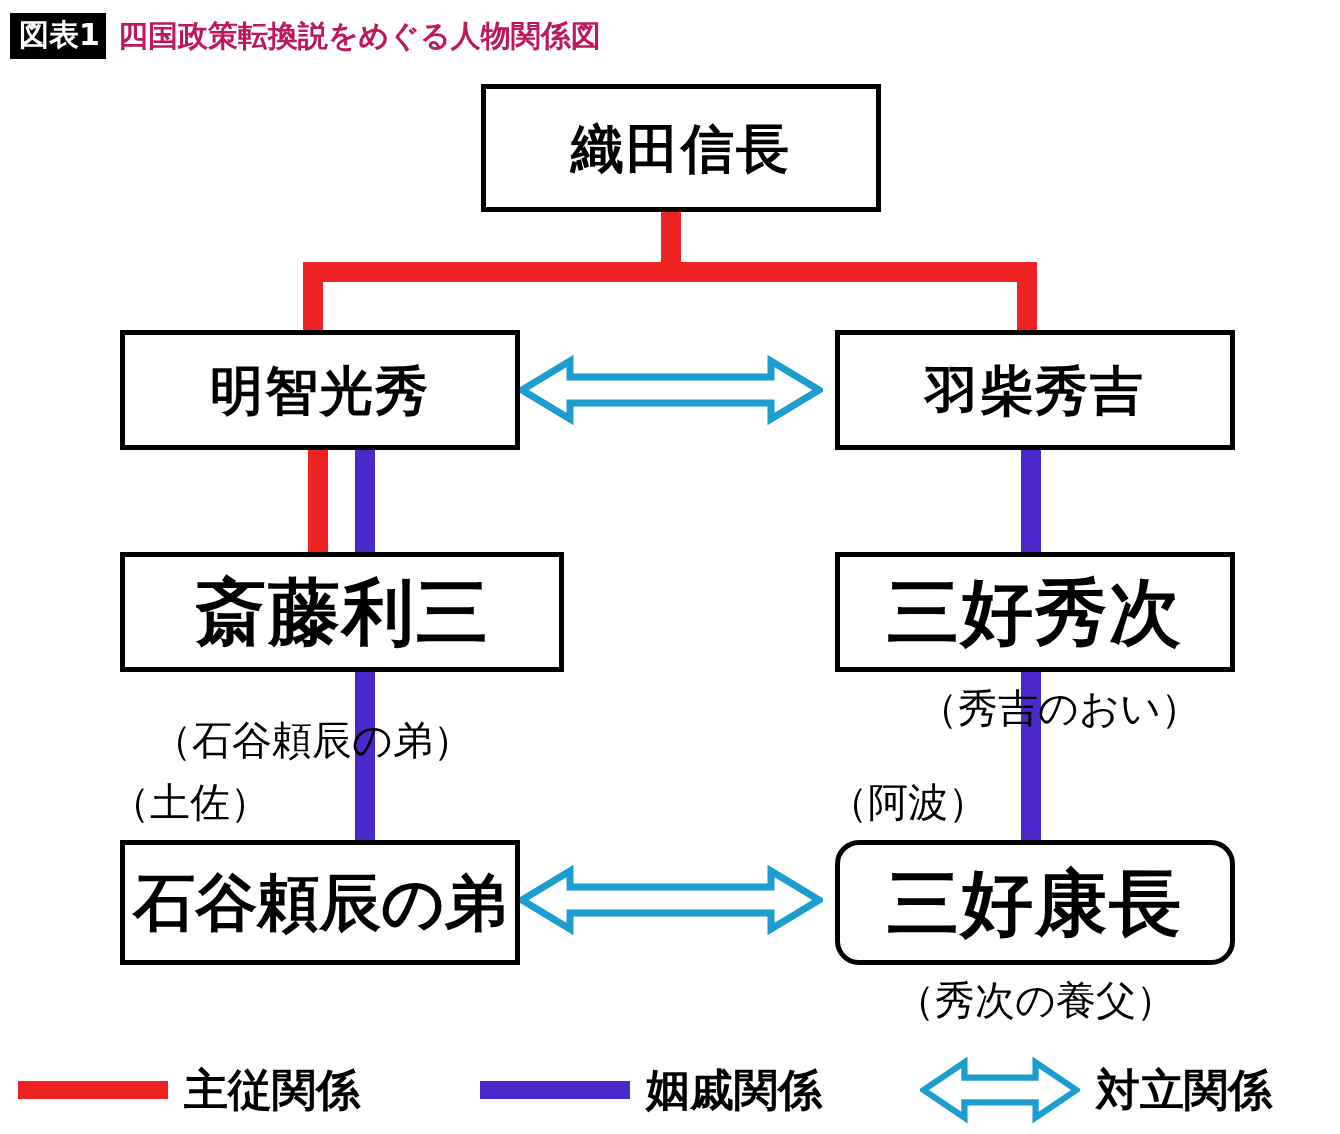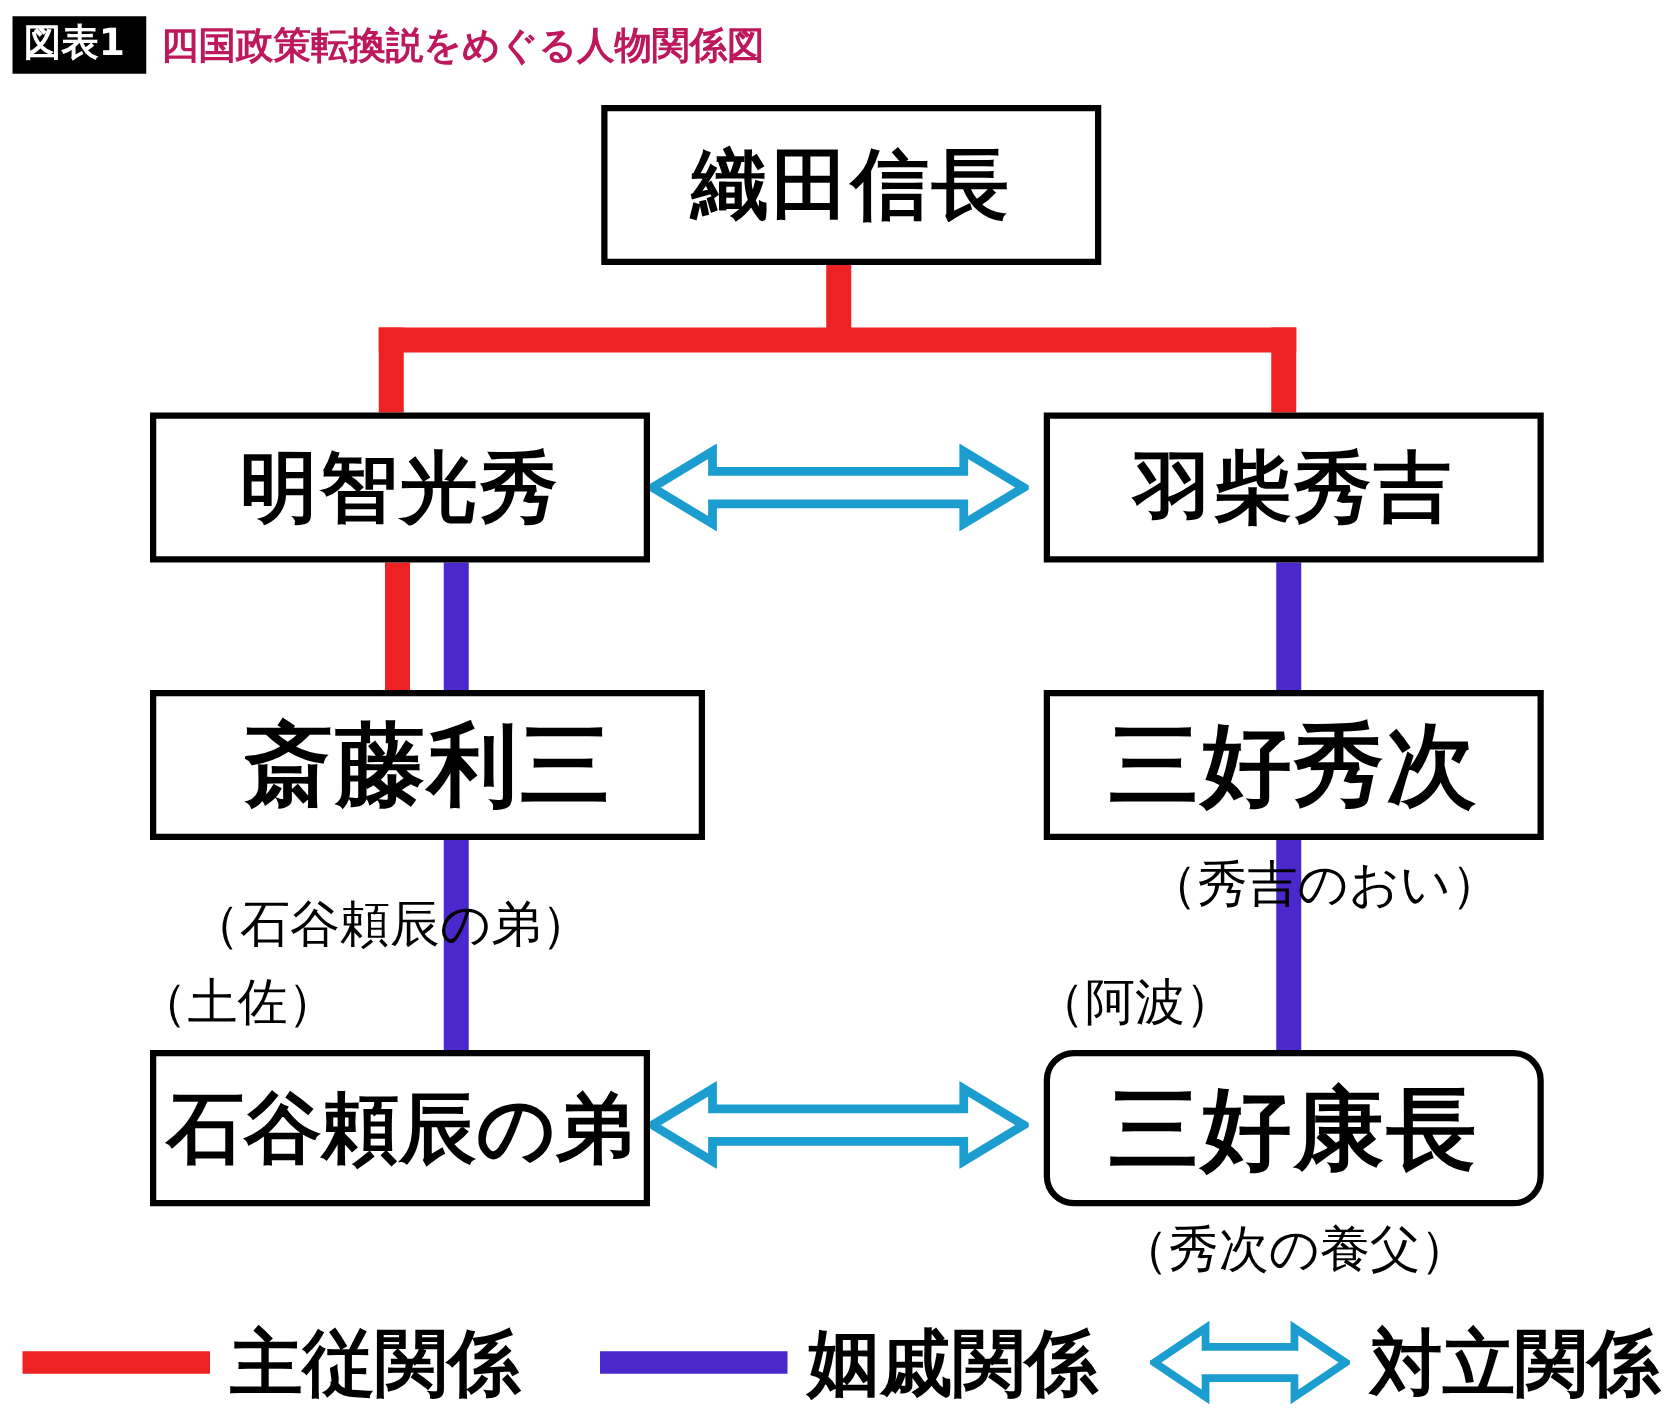--- a/index.html
+++ b/index.html
@@ -27,21 +27,21 @@
     display: flex;
     align-items: center;
     height: 44px;
   }
   .title-badge {
     background: #000000;
     color: #ffffff;
     font-weight: bold;
     font-size: 30px;
     line-height: 1;
-    padding: 7px 17px 9px 9px;
+    padding: 7px 6px 9px 9px;
     letter-spacing: 0px;
     font-family: "DejaVu Sans", "Liberation Sans", sans-serif;
   }
   .title-text {
     margin-left: 12px;
     font-size: 30px;
     font-weight: bold;
     color: #be185d;
     white-space: nowrap;
     font-family: "DejaVu Sans", "Liberation Sans", sans-serif;
@@ -67,21 +67,21 @@
     justify-content: center;
     z-index: 5;
   }
   .node-label {
     font-family: "DejaVu Serif", "Liberation Serif", serif;
     font-weight: bold;
     color: #000000;
     white-space: nowrap;
     line-height: 1;
   }
-  .n-size-a .node-label { font-size: 62px; letter-spacing: 2px; }
+  .n-size-a .node-label { font-size: 53px; letter-spacing: 2px; }
   .n-size-b .node-label { font-size: 72px; letter-spacing: 2px; }
   .n-size-c .node-label { font-size: 62px; letter-spacing: 0px; }
 
   
   .caption {
     position: absolute;
     font-family: "DejaVu Sans", "Liberation Sans", sans-serif;
     font-size: 40px;
     font-weight: 500;
     color: #000000;
@@ -114,21 +114,21 @@
   }
   .legend-swatch {
     width: 150px;
     height: 18px;
   }
   .legend-swatch.red { background: #ee2222; }
   .legend-swatch.purple { background: #4b28cc; }
   .legend-text {
     margin-left: 16px;
     font-family: "DejaVu Sans", "Liberation Sans", sans-serif;
-    font-size: 58px;
+    font-size: 44px;
     font-weight: bold;
     color: #000000;
     white-space: nowrap;
     line-height: 1;
   }
   .legend-arrow {
     width: 160px;
     height: 74px;
     display: block;
   }

